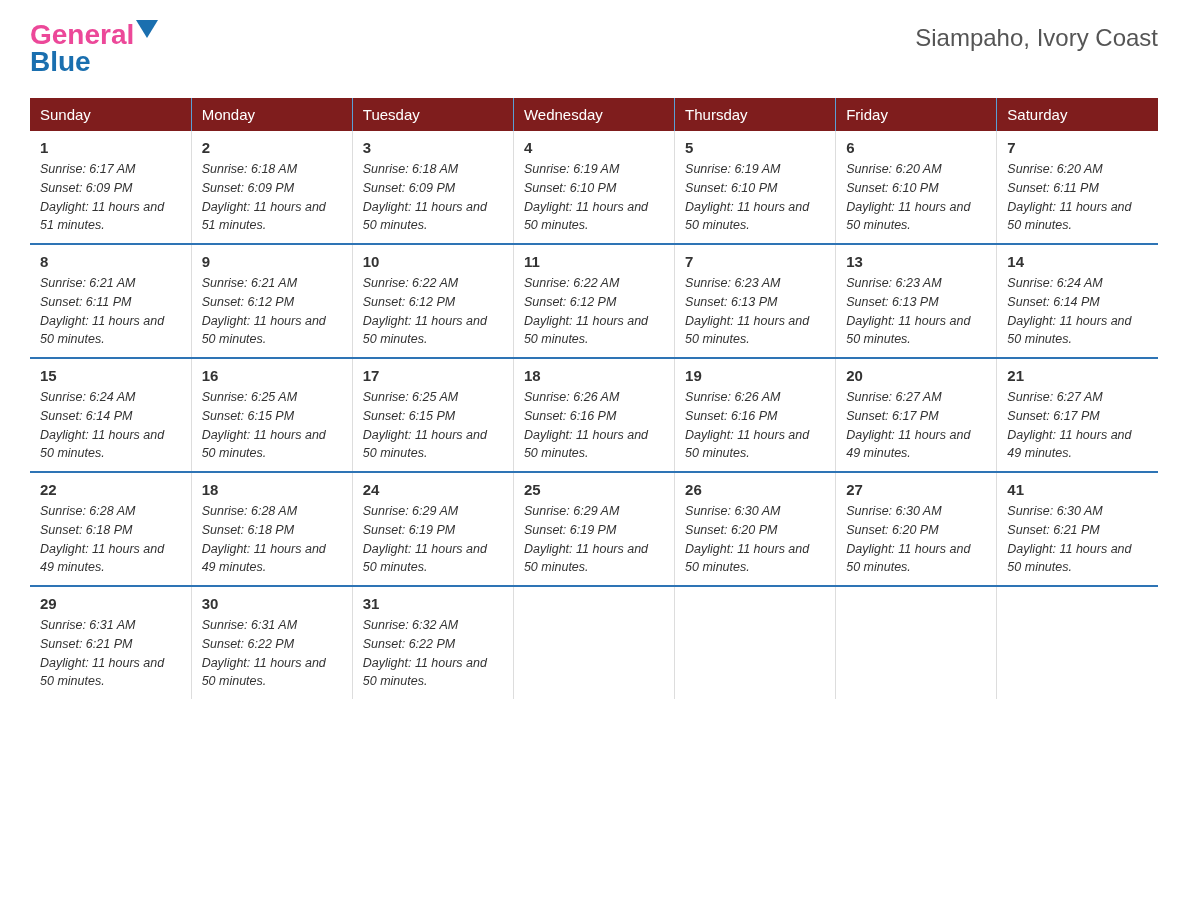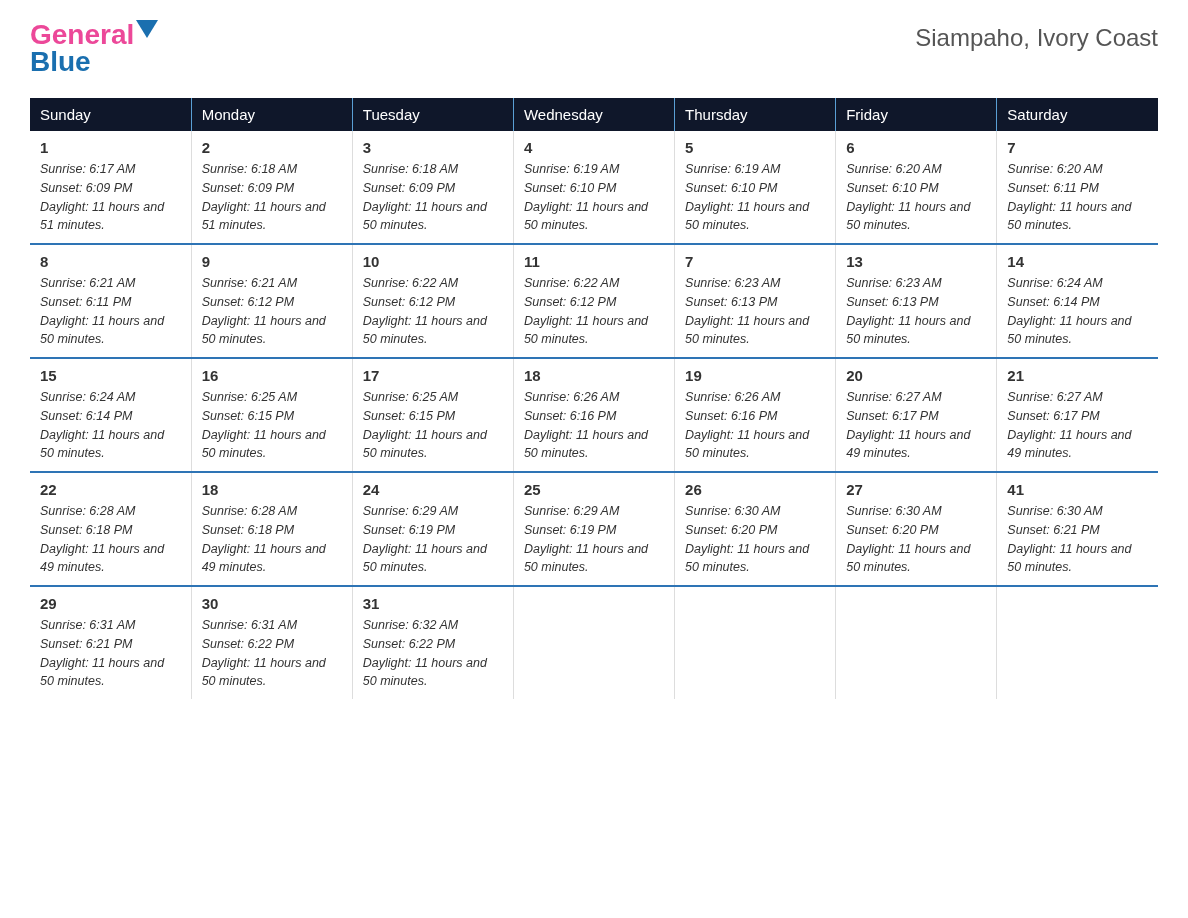--- a/index.html
+++ b/index.html
@@ -47,21 +47,21 @@
       font-weight: normal;
       color: #555;
       margin-top: 4px;
     }
     table {
       width: 100%;
       border-collapse: collapse;
       font-size: 13px;
     }
     thead tr th {
-      background-color: #0f172a;
+      background-color: #7f1d1d;
       color: #fff;
       text-align: left;
       padding: 8px 10px;
       font-size: 15px;
       font-weight: normal;
       border-right: 1px solid #5a9fd4;
     }
     thead tr th:last-child { border-right: none; }
     tbody tr {
       border-bottom: 2px solid #2e74b5;

